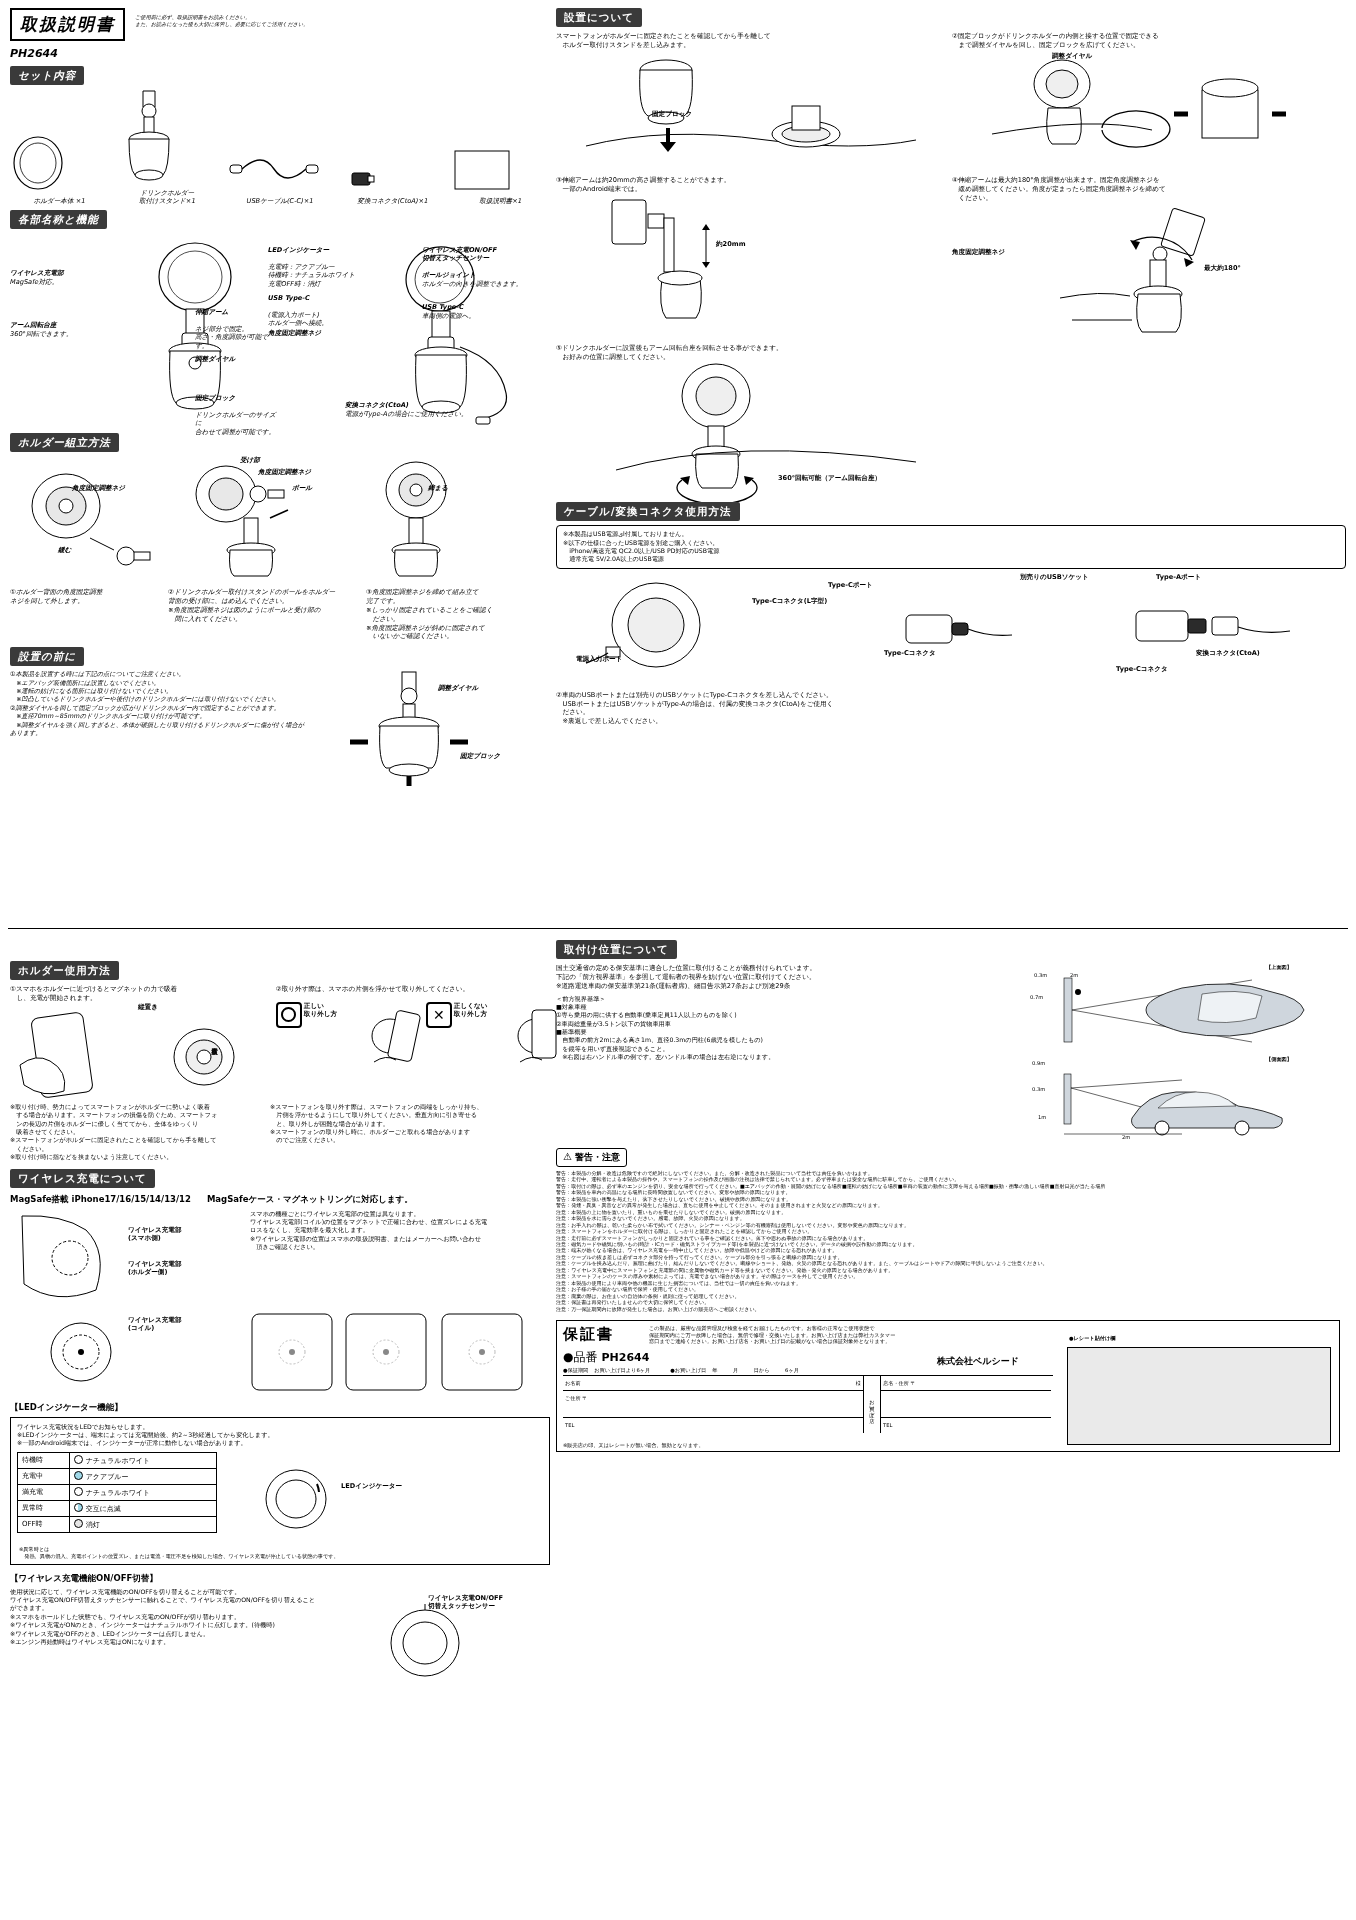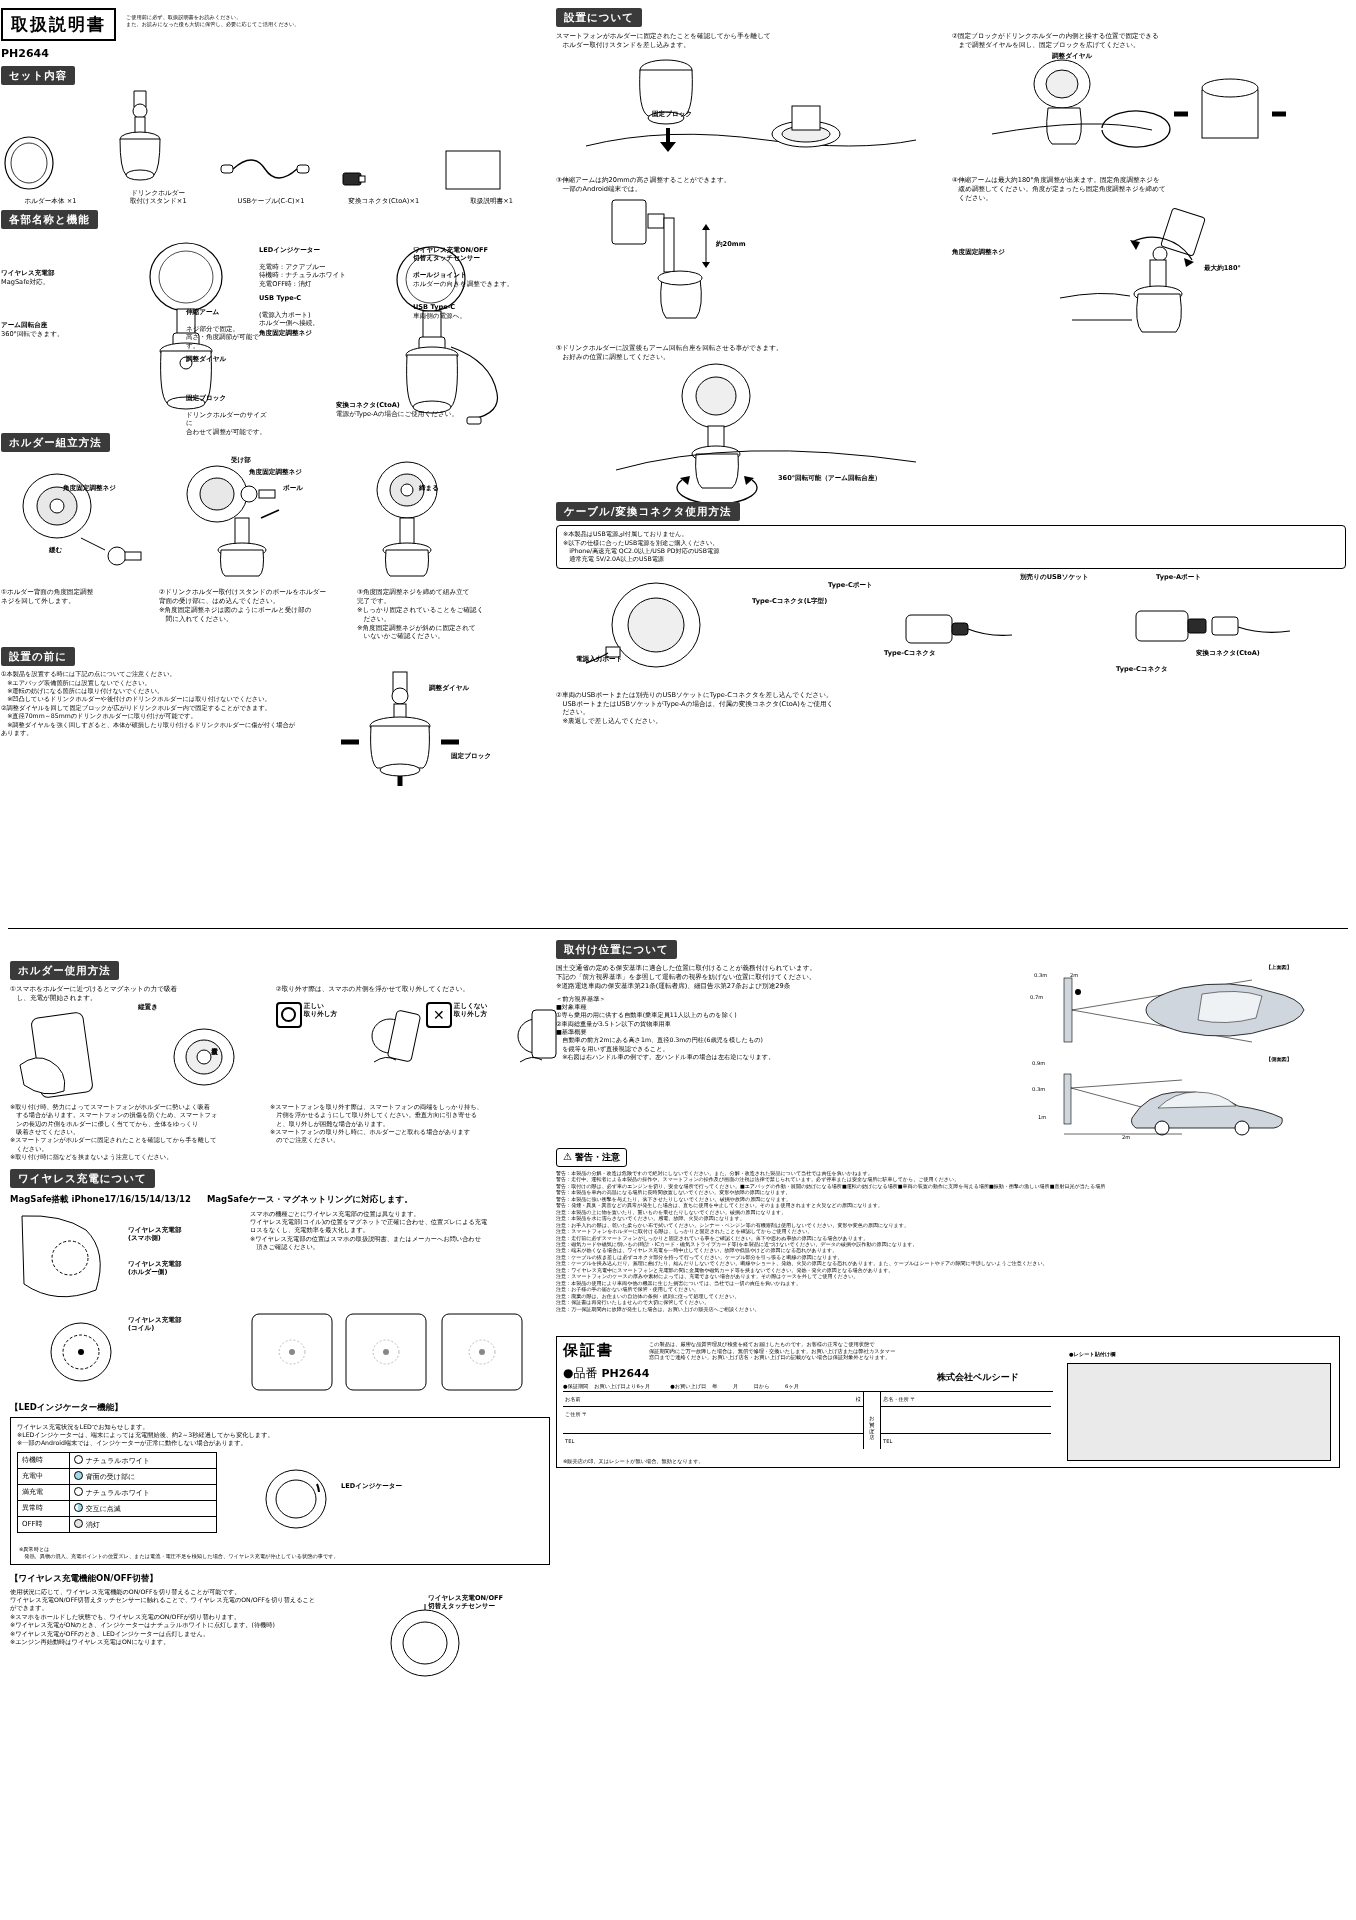--- a/index.html
+++ b/index.html
@@ -22,21 +22,21 @@
   .warnbar{border:1px solid #000;border-radius:3px;padding:2px 6px;font-weight:bold;font-size:9px;display:inline-block;}
   .wtable td{border:none;padding:0 1px 0 0;vertical-align:top;font-size:5.05px;line-height:1.28;}
   .ledtbl td{font-size:7px;padding:2px 4px;}
   .ledtbl{width:200px;}
 </style>
 </head>
 <body>
 
 <div class="page">
 
-  <div class="col" style="left:1px;top:8px;width:540px;">
+  <div class="col" style="left:10px;top:8px;width:540px;font-style:italic;">
 
     <div style="display:flex;align-items:flex-start;gap:10px;">
       <div class="hdr">取扱説明書</div>
       <div class="xtiny" style="padding-top:6px;white-space:pre-line;">ご使用前に必ず、取扱説明書をお読みください。
 また、お読みになった後も大切に保管し、必要に応じてご活用ください。</div>
     </div>
     <div style="font-size:11px;font-weight:bold;margin-top:6px;">PH2644</div>
 
     <div style="margin-top:6px;">
       <span class="secbar">セット内容</span>
@@ -503,21 +503,21 @@
 ※LEDインジケーターは、端末によっては充電開始後、約2～3秒経過してから変化します。
 ※一部のAndroid端末では、インジケーターが正常に動作しない場合があります。</div>
         <table class="ledtbl" style="margin-top:4px;">
           <tbody>
               <tr>
                 <td>待機時</td>
                 <td><span style="display:inline-block;width:7px;height:7px;border:1px solid #000;border-radius:50%;background:#fff;vertical-align:-1px;margin-right:3px;"></span><span>ナチュラルホワイト</span></td>
               </tr>
           <tr>
                 <td>充電中</td>
-                <td><span style="display:inline-block;width:7px;height:7px;border:1px solid #000;border-radius:50%;background:#9fd8e8;vertical-align:-1px;margin-right:3px;"></span><span>背面の受け部に</span></td>
+                <td><span style="display:inline-block;width:7px;height:7px;border:1px solid #000;border-radius:50%;background:#9fd8e8;vertical-align:-1px;margin-right:3px;"></span><span>アクアブルー</span></td>
               </tr>
           <tr>
                 <td>満充電</td>
                 <td><span style="display:inline-block;width:7px;height:7px;border:1px solid #000;border-radius:50%;background:#fff;vertical-align:-1px;margin-right:3px;"></span><span>ナチュラルホワイト</span></td>
               </tr>
           <tr>
                 <td>異常時</td>
                 <td><span style="display:inline-block;width:7px;height:7px;border:1px solid #000;border-radius:50%;background:linear-gradient(90deg,#fff 50%,#9fd8e8 50%);vertical-align:-1px;margin-right:3px;"></span><span>交互に点滅</span></td>
               </tr>
           <tr>
@@ -676,21 +676,21 @@
               <td>注意：保証書は再発行いたしませんので大切に保管してください。</td>
             </tr>
         <tr>
               <td>注意：万一保証期間内に故障が発生した場合は、お買い上げの販売店へご相談ください。</td>
             </tr>
       </tbody>
         </table>
     </div>
 
     
-    <div class="box" style="margin-top:24px;width:782px;height:130px;position:relative;">
+    <div class="box" style="margin-top:8px;width:782px;height:130px;position:relative;">
       <div style="position:absolute;left:6px;top:4px;font-size:15px;font-weight:bold;letter-spacing:2px;">保証書</div>
       <div class="xtiny" style="position:absolute;left:92px;top:4px;width:390px;white-space:pre-line;">この製品は、厳密な品質管理及び検査を経てお届けしたものです。お客様の正常なご使用状態で
 保証期間内にご万一故障した場合は、無償で修理・交換いたします。お買い上げ店または弊社カスタマー
 窓口までご連絡ください。お買い上げ店名・お買い上げ日の記載がない場合は保証対象外となります。</div>
       <div style="position:absolute;left:6px;top:28px;display:flex;align-items:center;gap:4px;">
         <span style="font-size:12px;">●<span>品番</span></span>
         <span style="font-size:11px;font-weight:bold;">PH2644</span>
       </div>
       <div style="position:absolute;left:380px;top:34px;font-size:9px;font-weight:bold;">株式会社ベルシード</div>
 

